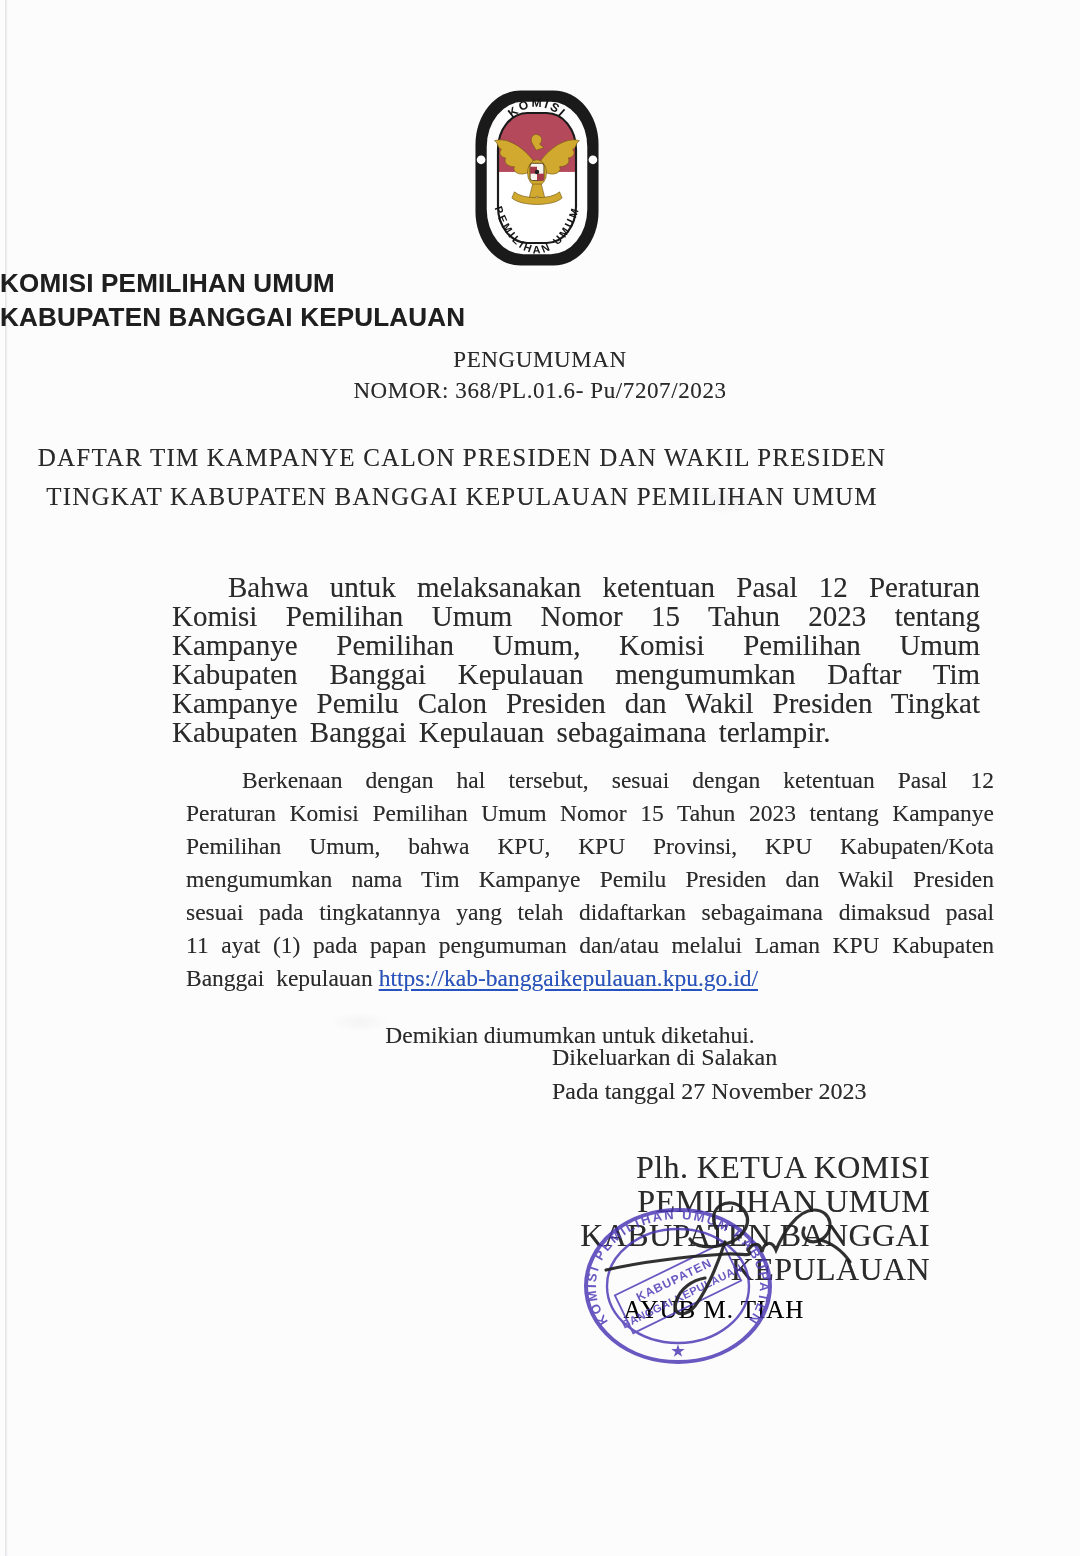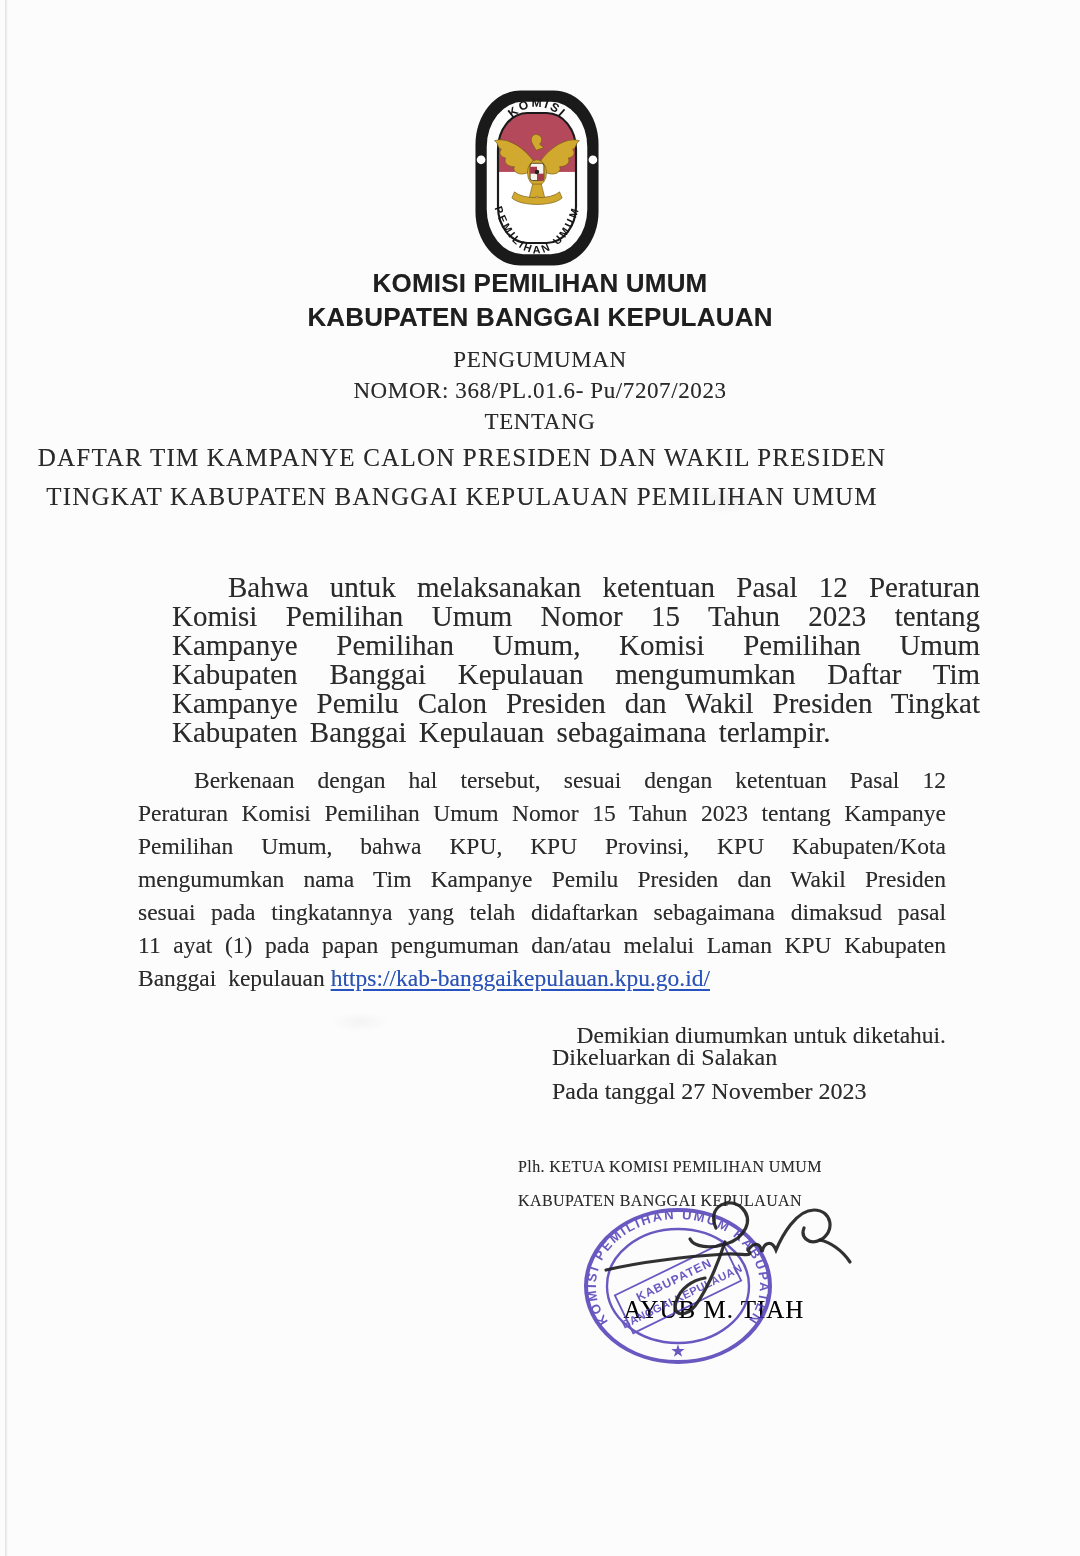--- a/index.html
+++ b/index.html
@@ -17,42 +17,42 @@
     background:linear-gradient(to right, rgba(60,60,80,.14), rgba(60,60,80,0));
   }
   
   .smudge{position:absolute;border-radius:50%;pointer-events:none;}
   .smudge.a{left:690px;top:488px;width:70px;height:26px;background:radial-gradient(ellipse at center, rgba(90,90,100,.08), rgba(90,90,100,0) 70%);}
   .smudge.b{left:330px;top:1012px;width:60px;height:20px;background:radial-gradient(ellipse at center, rgba(90,90,100,.05), rgba(90,90,100,0) 70%);}
 
   .logo{position:absolute;left:472px;top:84px;width:130px;height:188px;}
 
   .org{
-    position:absolute;left:0;top:266px;width:1080px;text-align:center;
+    position:absolute;left:0;top:266px;width:1080px;
     font-family:"Liberation Sans", sans-serif;font-weight:bold;
     font-size:26px;line-height:34px;letter-spacing:.2px;color:#1f1f1f;
   }
   .docmeta{
     position:absolute;left:0;top:344px;width:1080px;text-align:center;
     font-size:23px;line-height:31px;letter-spacing:.6px;color:#2a2a2a;
   }
   .doctitle{
     position:absolute;left:0;top:438px;width:924px;text-align:center;
     font-size:25px;line-height:39px;letter-spacing:1.2px;color:#2a2a2a;
   }
   .bodytext{position:absolute;left:138px;width:808px;text-align:justify;color:#2b2b2b;}
   .p1{top:544px;font-size:29px;line-height:29px;word-spacing:5px;text-indent:56px;margin-left:34px;}
-  .p2{top:740px;font-size:23.5px;line-height:33px;word-spacing:6px;text-indent:56px;}
-  .closing{top:996px;font-size:23.5px;line-height:30px;text-indent:56px;text-align:right;}
+  .p2{top:740px;font-size:23.5px;line-height:33px;word-spacing:6px;text-indent:56px;margin-left:48px;}
+  .closing{top:996px;font-size:23.5px;line-height:30px;text-indent:56px;text-align:center;}
   a.doclink{color:var(--link-blue,#2653c0);text-decoration:underline;text-underline-offset:3px;cursor:pointer;margin-left:6px;}
 
   .issuance{position:absolute;left:552px;top:1040px;font-size:24px;line-height:34px;color:#2b2b2b;}
   .sigtitle{
-    position:absolute;left:518px;top:1150px;width:412px;text-align:left;
-    font-size:16px;line-height:34px;letter-spacing:.4px;color:#2b2b2b;
+    position:absolute;left:518px;top:1150px;width:412px;text-align:right;
+    font-size:32px;line-height:34px;letter-spacing:.4px;color:#2b2b2b;
   }
   .signername{
     position:absolute;left:592px;top:1296px;width:244px;text-align:center;
     font-size:25px;letter-spacing:1px;color:#000000;
   }
 
   .stamp{position:absolute;left:582px;top:1206px;width:192px;height:160px;opacity:.82;}
   .stamp .sline{stroke:var(--stamp-purple,#4b35b5);fill:none;}
   .stamp .stext{fill:var(--stamp-purple,#4b35b5);font-family:"Liberation Sans",sans-serif;font-weight:bold;}
   .signature{position:absolute;left:598px;top:1192px;width:258px;height:138px;}
@@ -113,21 +113,20 @@
   </svg>
 
   <div class="org">
     <div>KOMISI PEMILIHAN UMUM</div>
     <div>KABUPATEN BANGGAI KEPULAUAN</div>
   </div>
 
   <div class="docmeta">
     <div>PENGUMUMAN</div>
     <div>NOMOR: 368/PL.01.6- Pu/7207/2023</div>
-    <div>TENTANG</div>
   </div>
 
   <div class="doctitle">
     <div>DAFTAR TIM KAMPANYE CALON PRESIDEN DAN WAKIL PRESIDEN</div>
     <div>TINGKAT KABUPATEN BANGGAI KEPULAUAN PEMILIHAN UMUM</div>
   </div>
 
   <p class="bodytext p1">Bahwa untuk melaksanakan ketentuan Pasal 12 Peraturan Komisi Pemilihan Umum Nomor 15 Tahun 2023 tentang Kampanye Pemilihan Umum, Komisi Pemilihan Umum Kabupaten Banggai Kepulauan mengumumkan Daftar Tim Kampanye Pemilu Calon Presiden dan Wakil Presiden Tingkat Kabupaten Banggai Kepulauan sebagaimana terlampir.</p>
 
   <p class="bodytext p2"><span>Berkenaan dengan hal tersebut, sesuai dengan ketentuan Pasal 12 Peraturan Komisi Pemilihan Umum Nomor 15 Tahun 2023 tentang Kampanye Pemilihan Umum, bahwa KPU, KPU Provinsi, KPU Kabupaten/Kota mengumumkan nama Tim Kampanye Pemilu Presiden dan Wakil Presiden sesuai pada tingkatannya yang telah didaftarkan sebagaimana dimaksud pasal 11 ayat (1) pada papan pengumuman dan/atau melalui Laman KPU Kabupaten Banggai kepulauan</span><a class="doclink">https://kab-banggaikepulauan.kpu.go.id/</a></p>

